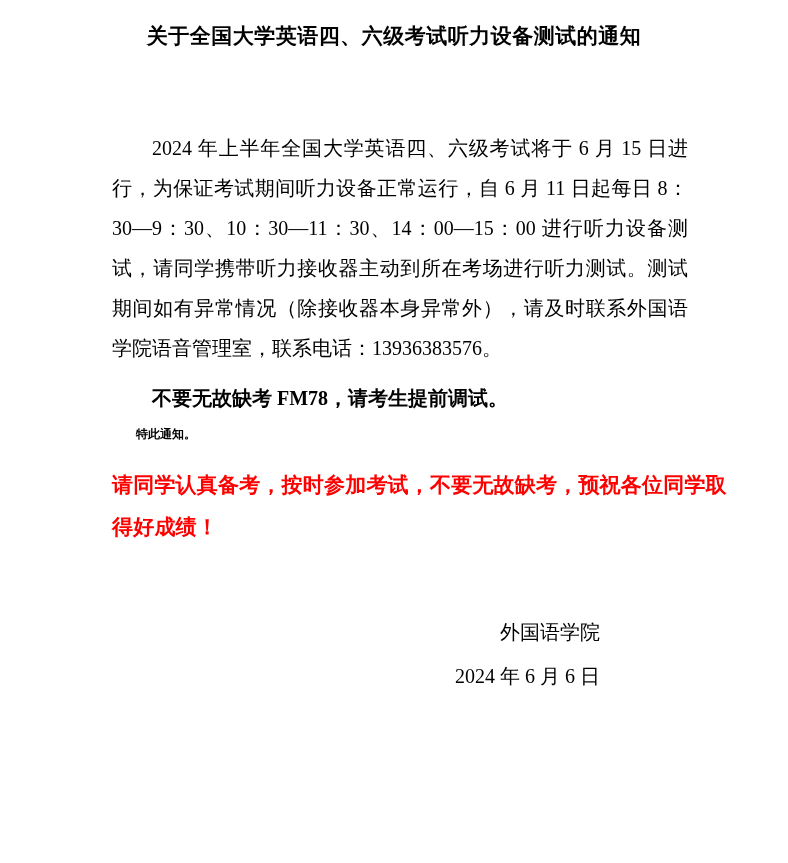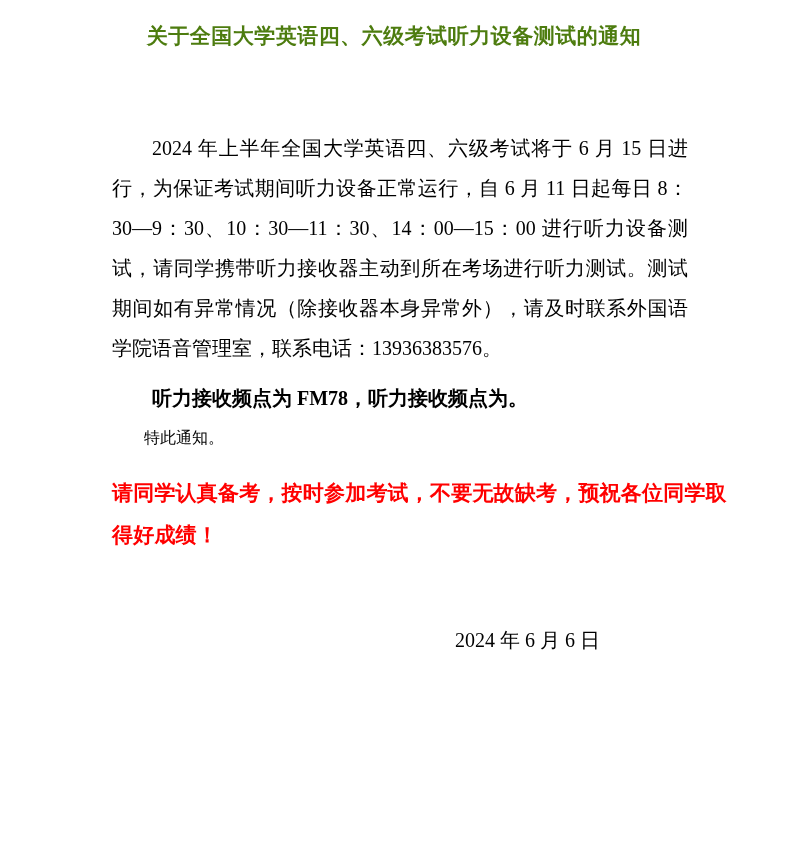--- a/index.html
+++ b/index.html
@@ -22,21 +22,21 @@
     padding: 0 58px;
   }
   .doc-title {
     font-family: "Liberation Sans", "DejaVu Sans", sans-serif;
     font-weight: bold;
     font-size: 21px;
     text-align: center;
     letter-spacing: 0.5px;
     margin-top: 22px;
     margin-bottom: 0;
-    color: #4d7c0f;
+    color: #000000;
   }
   .spacer-after-title {
     height: 78px;
   }
   .salutation {
     font-size: 20px;
     line-height: 1.55;
     margin: 0 0 12px 0;
     padding-left: 54px;
   }
@@ -53,25 +53,26 @@
   .bold-line {
     font-size: 20px;
     font-weight: bold;
     line-height: 2.0;
     margin: 10px 0 0 0;
     padding-left: 54px;
     text-indent: 2em;
     font-family: "Liberation Serif", "DejaVu Serif", serif;
   }
   .notice-line {
-    font-size: 16px;
+    font-size: 12px;
     line-height: 2.0;
     margin: 4px 0 0 0;
     padding-left: 54px;
     text-indent: 2em;
+    font-weight: bold;
   }
   .red-line {
     font-family: "Liberation Sans", "DejaVu Sans", sans-serif;
     font-weight: bold;
     font-size: 21px;
     line-height: 2.0;
     margin: 18px 0 0 0;
     padding-left: 54px;
     letter-spacing: 0.2px;
   }
@@ -91,23 +92,24 @@
 
 <div class="page">
 
   <h1 class="doc-title">关于全国大学英语四、六级考试听力设备测试的通知</h1>
 
   <div class="spacer-after-title"></div>
 
 
   <p class="body-para">2024 年上半年全国大学英语四、六级考试将于 6 月 15 日进行，为保证考试期间听力设备正常运行，自 6 月 11 日起每日 8：30—9：30、10：30—11：30、14：00—15：00 进行听力设备测试，请同学携带听力接收器主动到所在考场进行听力测试。测试期间如有异常情况（除接收器本身异常外），请及时联系外国语学院语音管理室，联系电话：13936383576。</p>
 
-  <p class="bold-line">听力接收频点为 FM78，听力接收频点为。</p>
+  <p class="bold-line">不要无故缺考 FM78，请考生提前调试。</p>
 
   <p class="notice-line">特此通知。</p>
 
   <p class="red-line" id="red-notice" style="color: rgb(255, 0, 0);">请同学认真备考，按时参加考试，不要无故缺考，预祝各位同学取得好成绩！</p>
 
   <div class="sign-block">
+    <p class="sign-line">外国语学院</p>
     <p class="sign-line">2024 年 6 月 6 日</p>
   </div>
 
 </div>
 
 </body></html>

